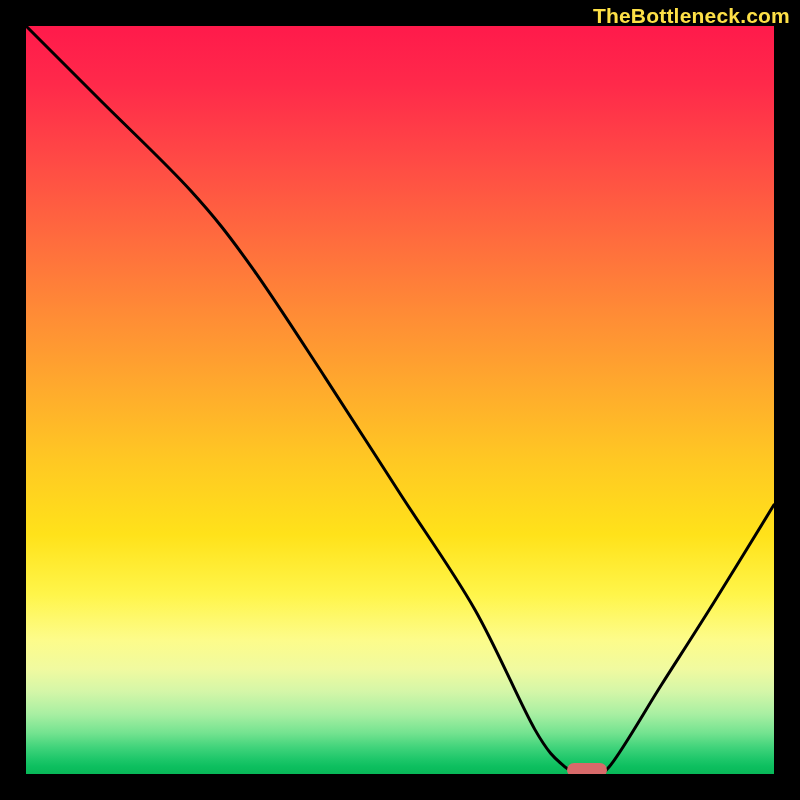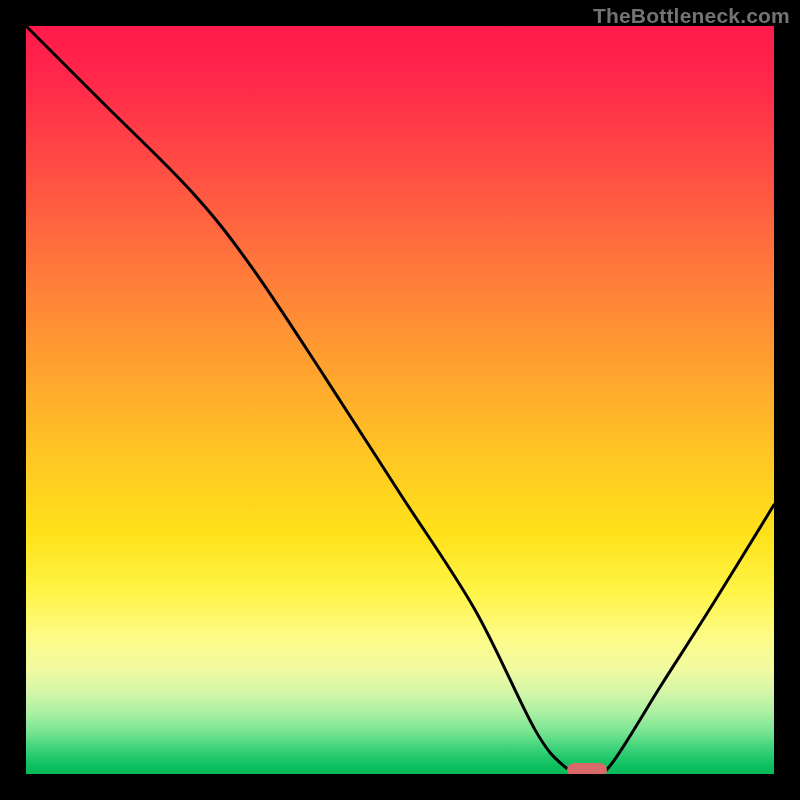--- a/index.html
+++ b/index.html
@@ -69,21 +69,21 @@
     background: #d86a6a;
     transform: translate(-50%, -50%);
   }
   .watermark {
     position: absolute;
     top: 4px;
     right: 10px;
     font-family: Arial, Helvetica, sans-serif;
     font-size: 21px;
     font-weight: 600;
-    color: #737373;
+    color: #fde047;
     letter-spacing: 0.2px;
     text-align: center;
   }
 </style>
 </head>
 <body>
 
 <div class="frame">
 
   <div class="plot-area">

